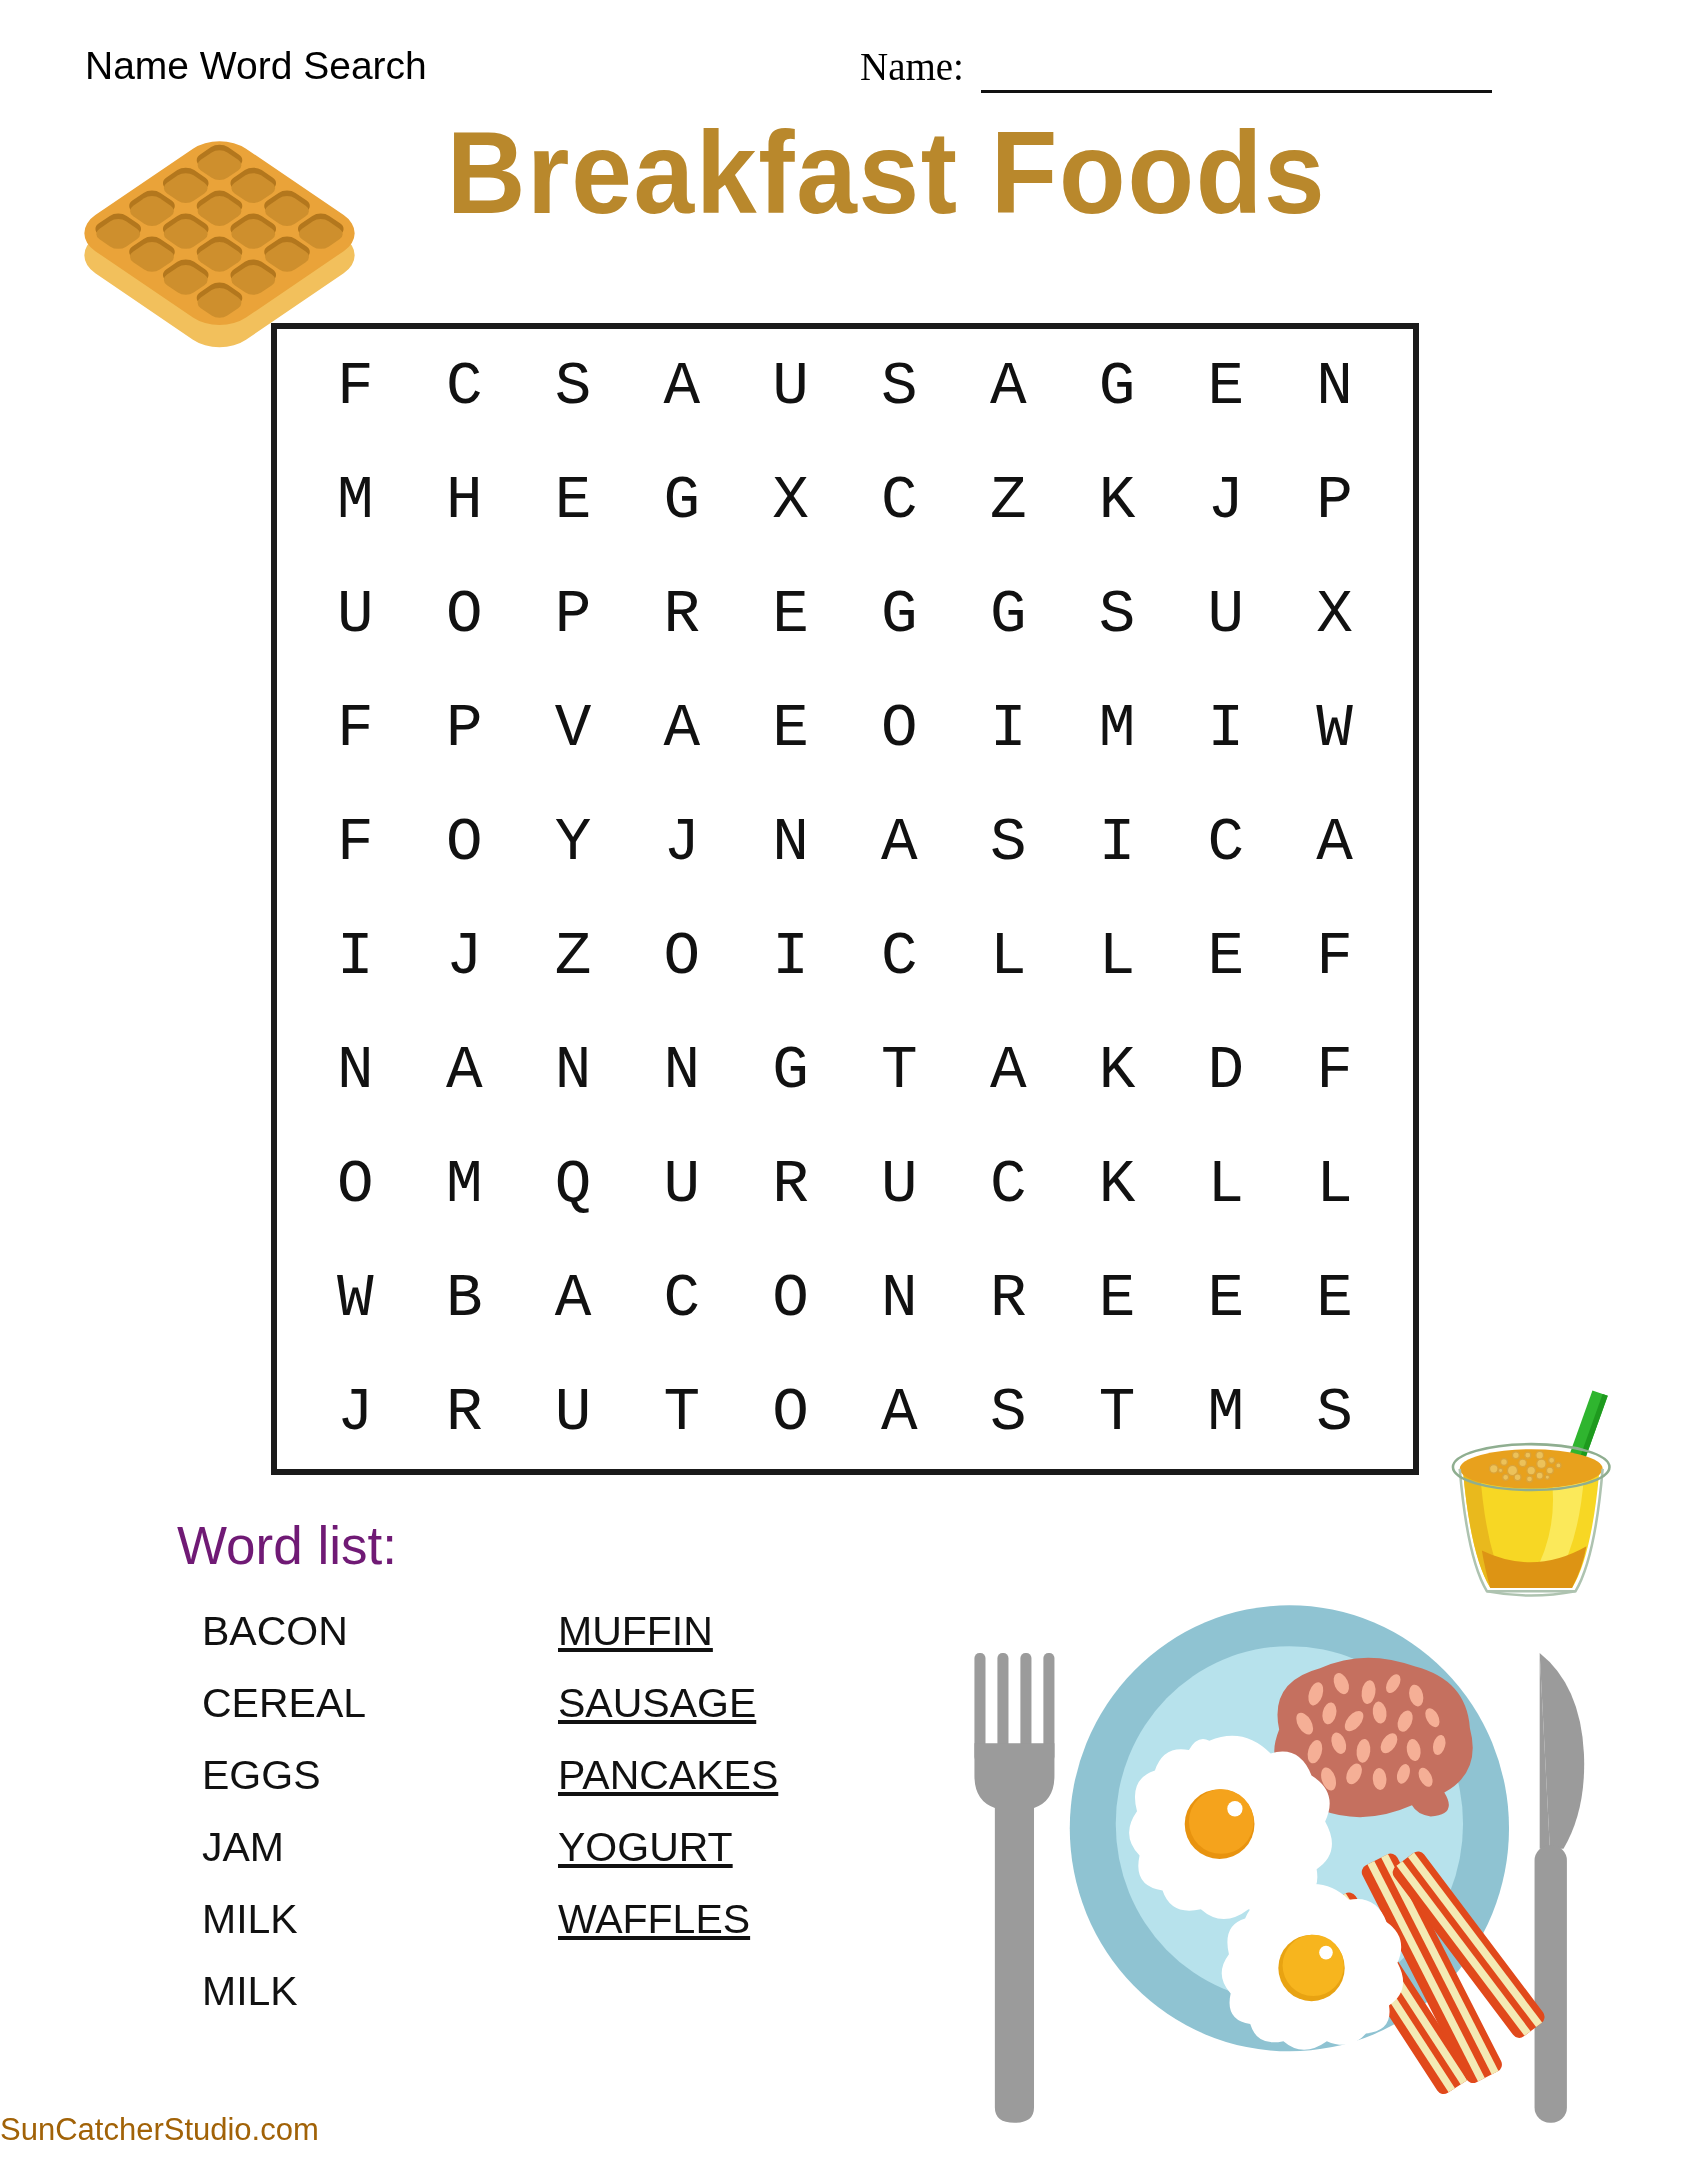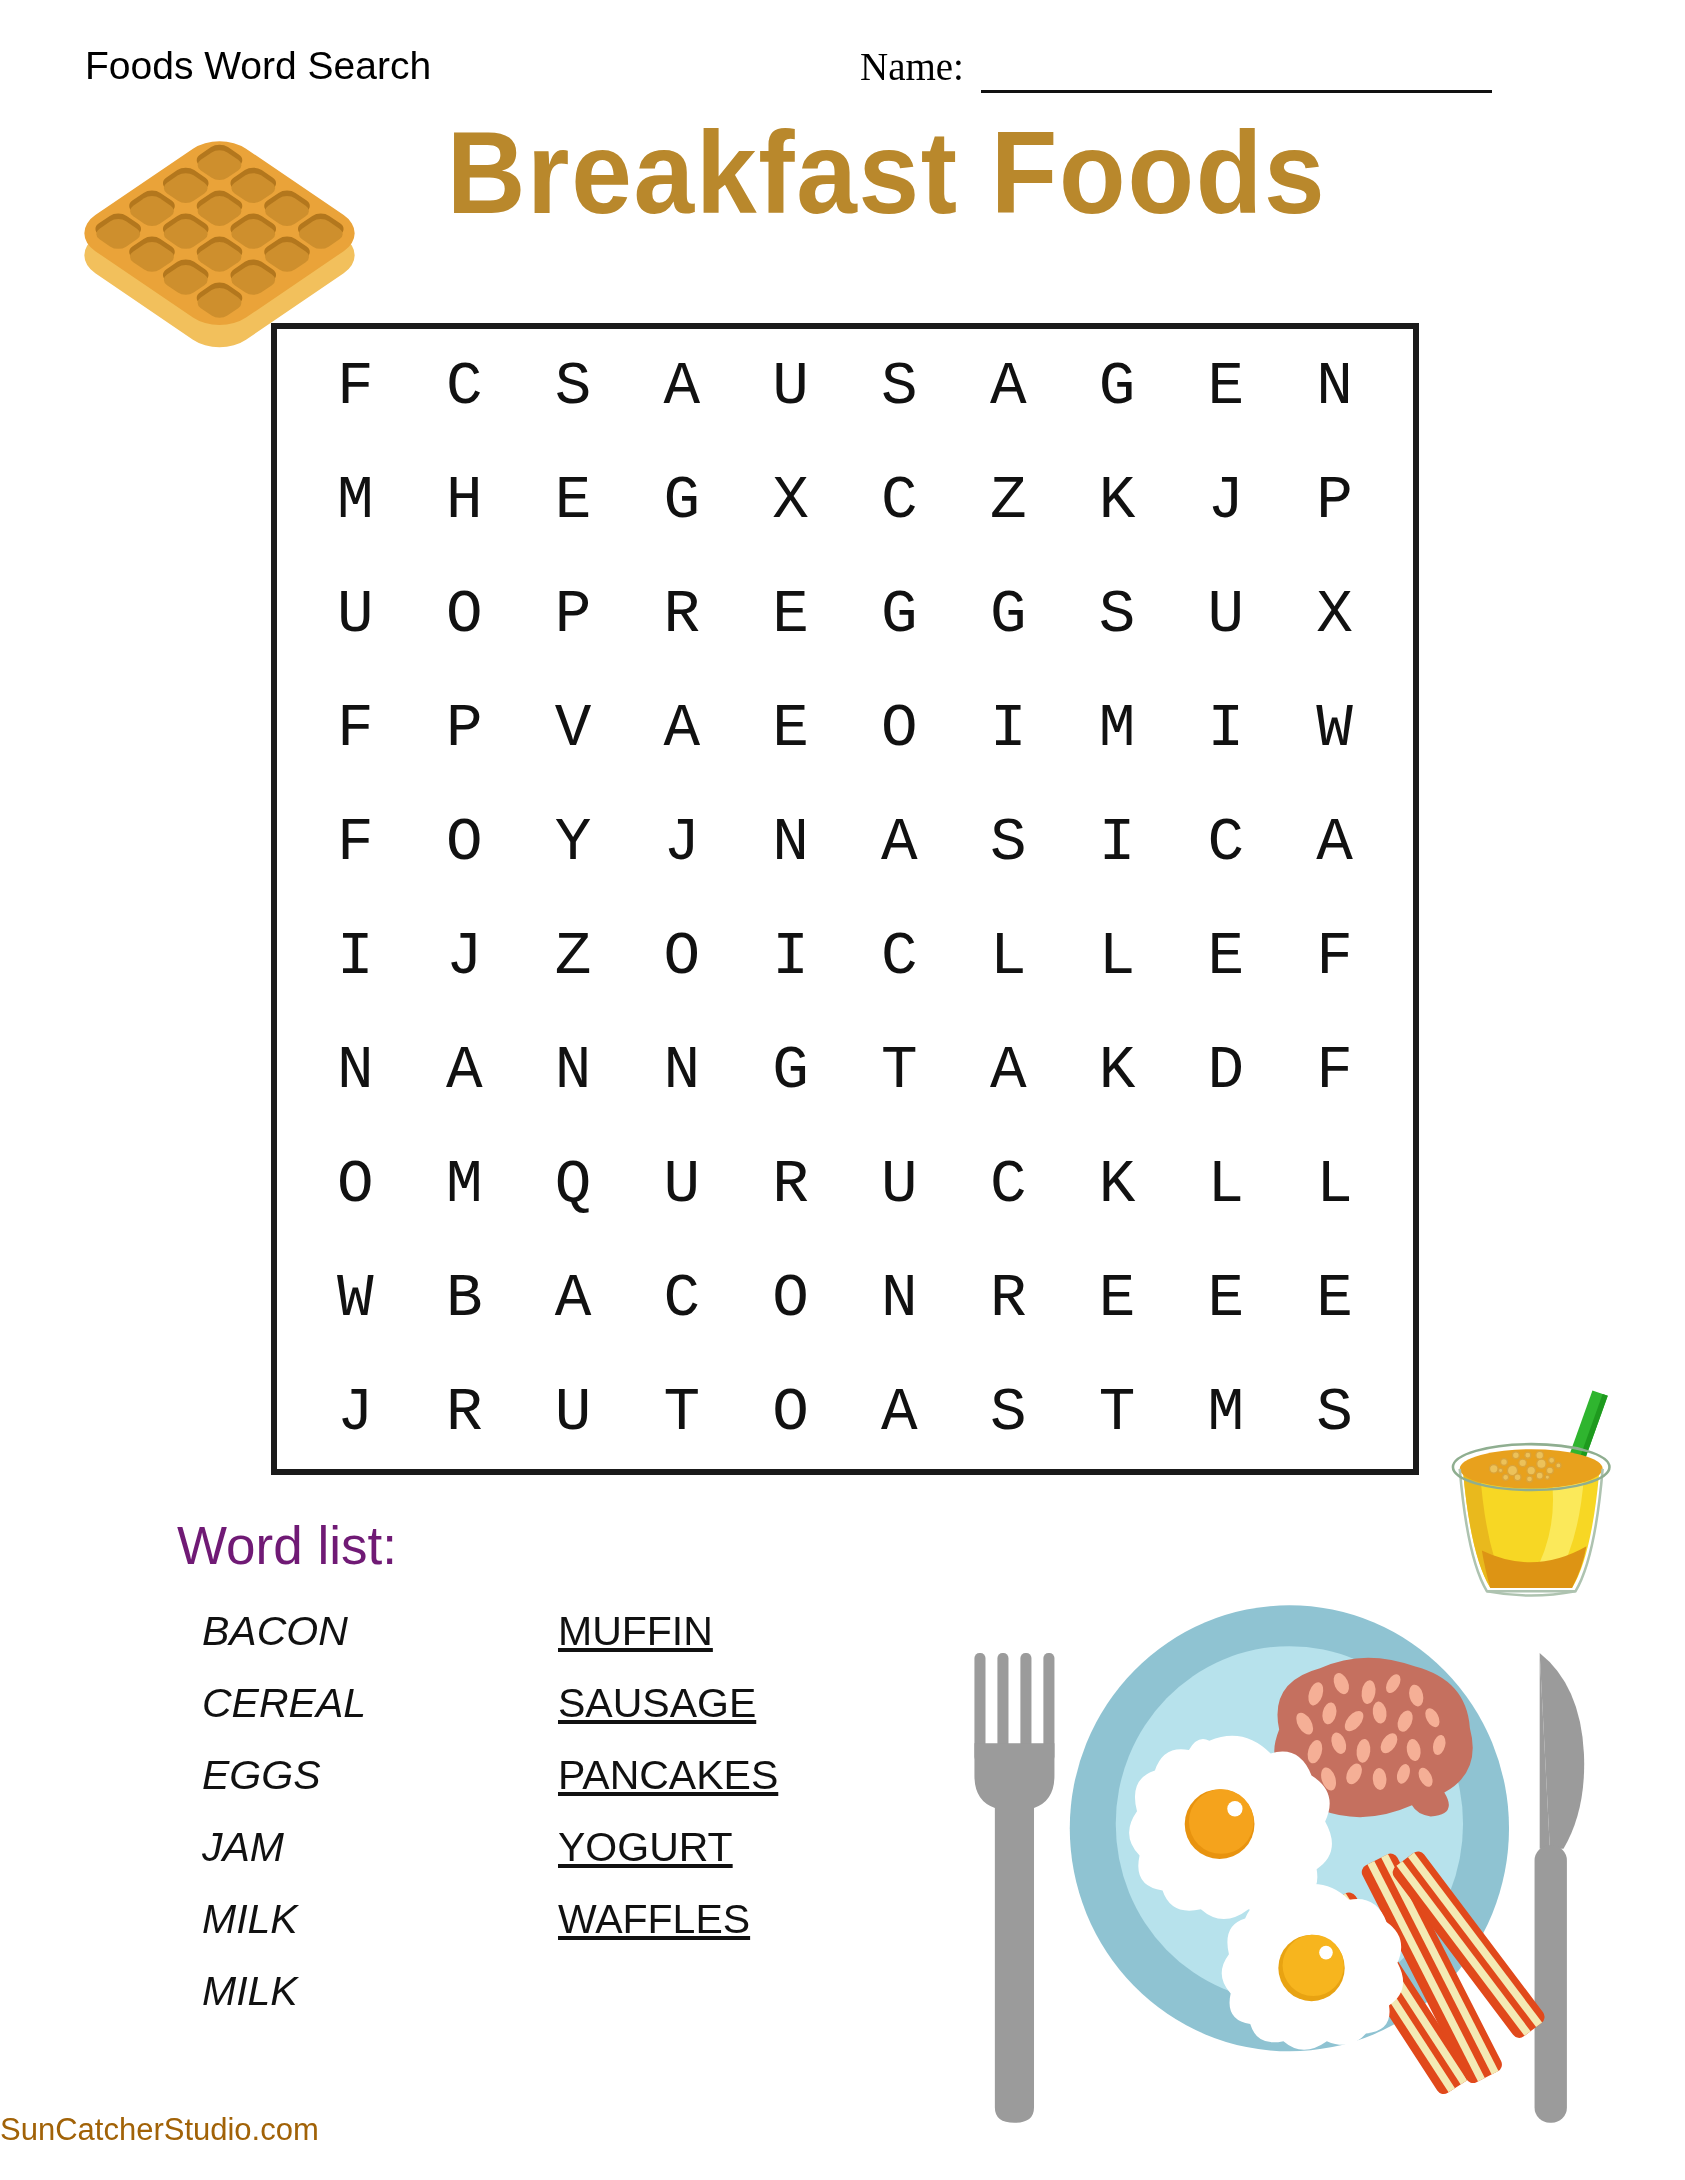--- a/index.html
+++ b/index.html
@@ -21,32 +21,32 @@
     border:6px solid #1a1a1a;box-sizing:border-box;background:#fff;z-index:1;
     display:grid;grid-template-columns:repeat(10,1fr);grid-template-rows:repeat(10,1fr);
     padding:0 24px;
     font-family:"Liberation Mono", monospace;font-size:61px;color:#111;
   }
   .grid-cell{display:flex;align-items:center;justify-content:center;}
   .juice-wrap{position:absolute;left:1424px;top:1382px;width:228px;height:240px;}
   .words-heading{position:absolute;left:177px;top:1515px;font-size:53px;color:#701a75;}
   .word-col{list-style:none;margin:0;padding:0;position:absolute;top:1595px;font-size:41px;color:#111;}
   .word-col li{height:72px;display:flex;align-items:center;}
-  .word-col.col1{left:202px;font-style:italic;}
+  .word-col.col1{left:202px;}
   .word-col.col2{left:558px;text-decoration:underline;}
   .plate-wrap{position:absolute;left:954px;top:1600px;width:681px;height:552px;}
   .footer{
     position:absolute;left:0;top:2112px;width:1680px;text-align:left;
     font-size:31px;color:#a16207;
   }
 </style>
 </head>
 <body>
 
-<div class="doc-title">Foods Word Search</div>
+<div class="doc-title">Name Word Search</div>
 <div class="name-label">Name:</div>
 <div class="name-line"></div>
 
 <h1 class="main-title">Breakfast Foods</h1>
 
 <div class="waffle-wrap">
   <svg viewBox="0 0 400 285" width="341" height="243">
 
     <g transform="translate(200,154) scale(1,0.68) rotate(45)">
       <rect x="-125" y="-125" width="250" height="250" rx="44" fill="#F2C05C"></rect>

